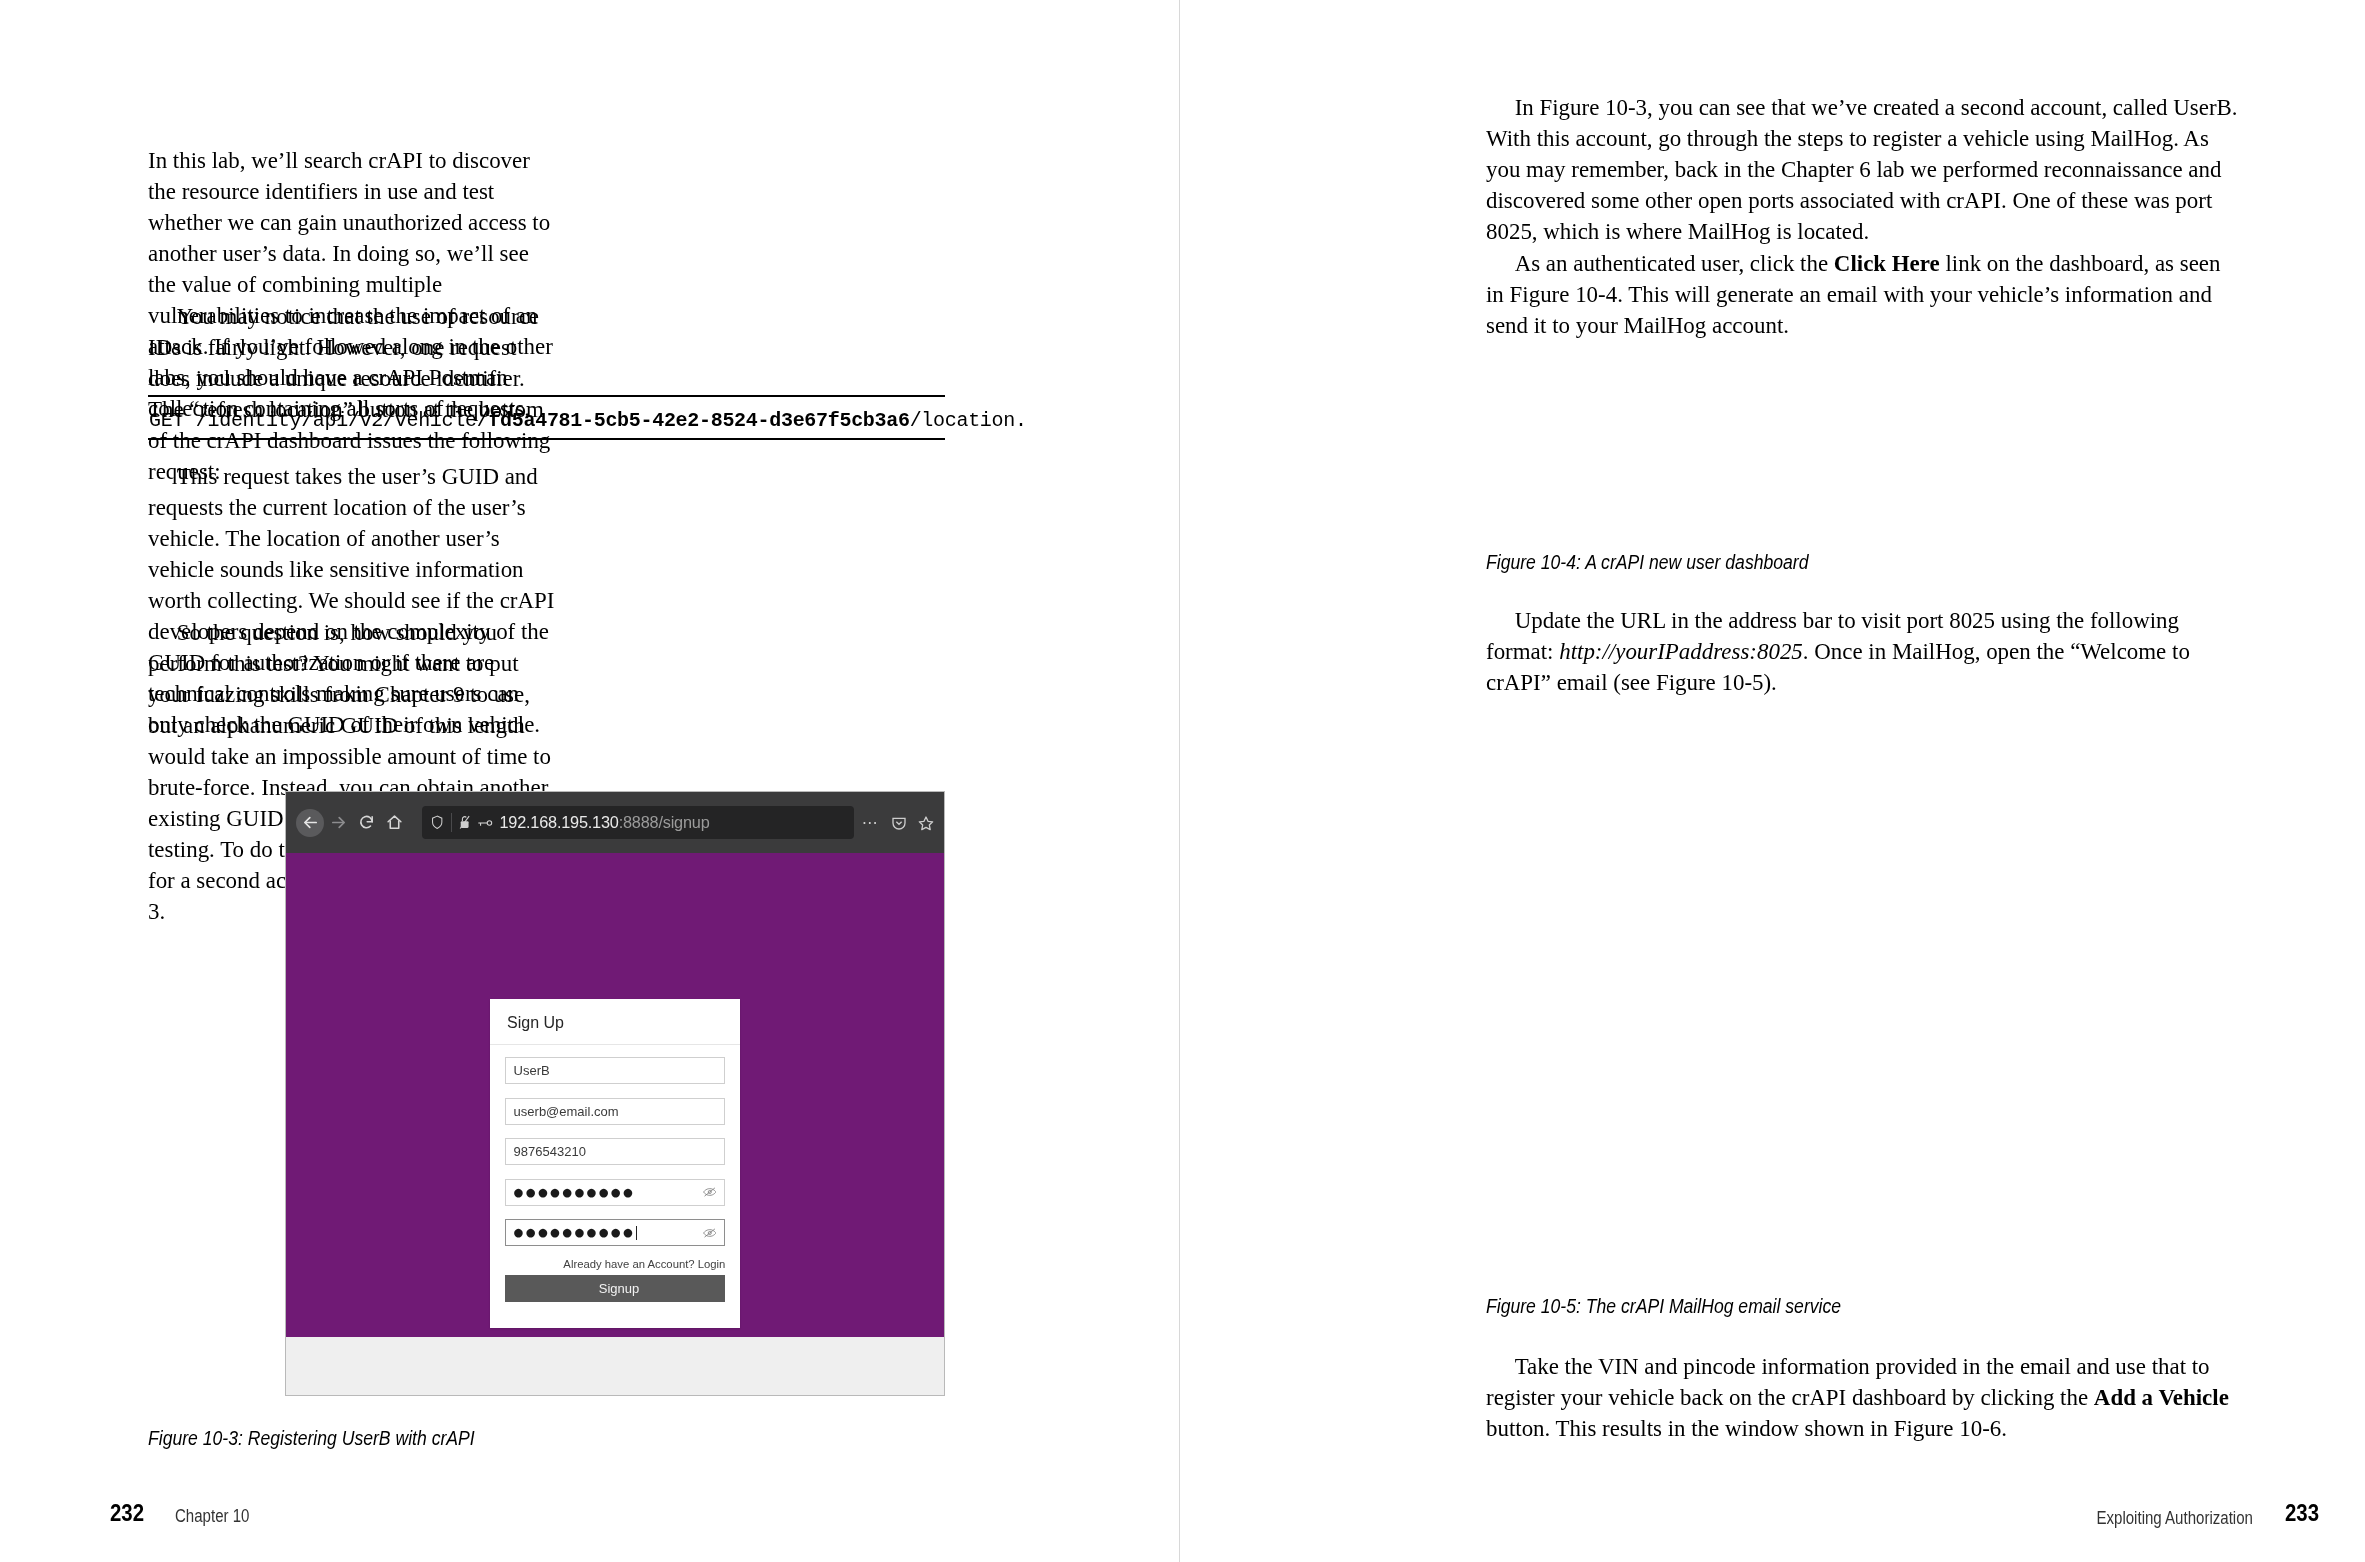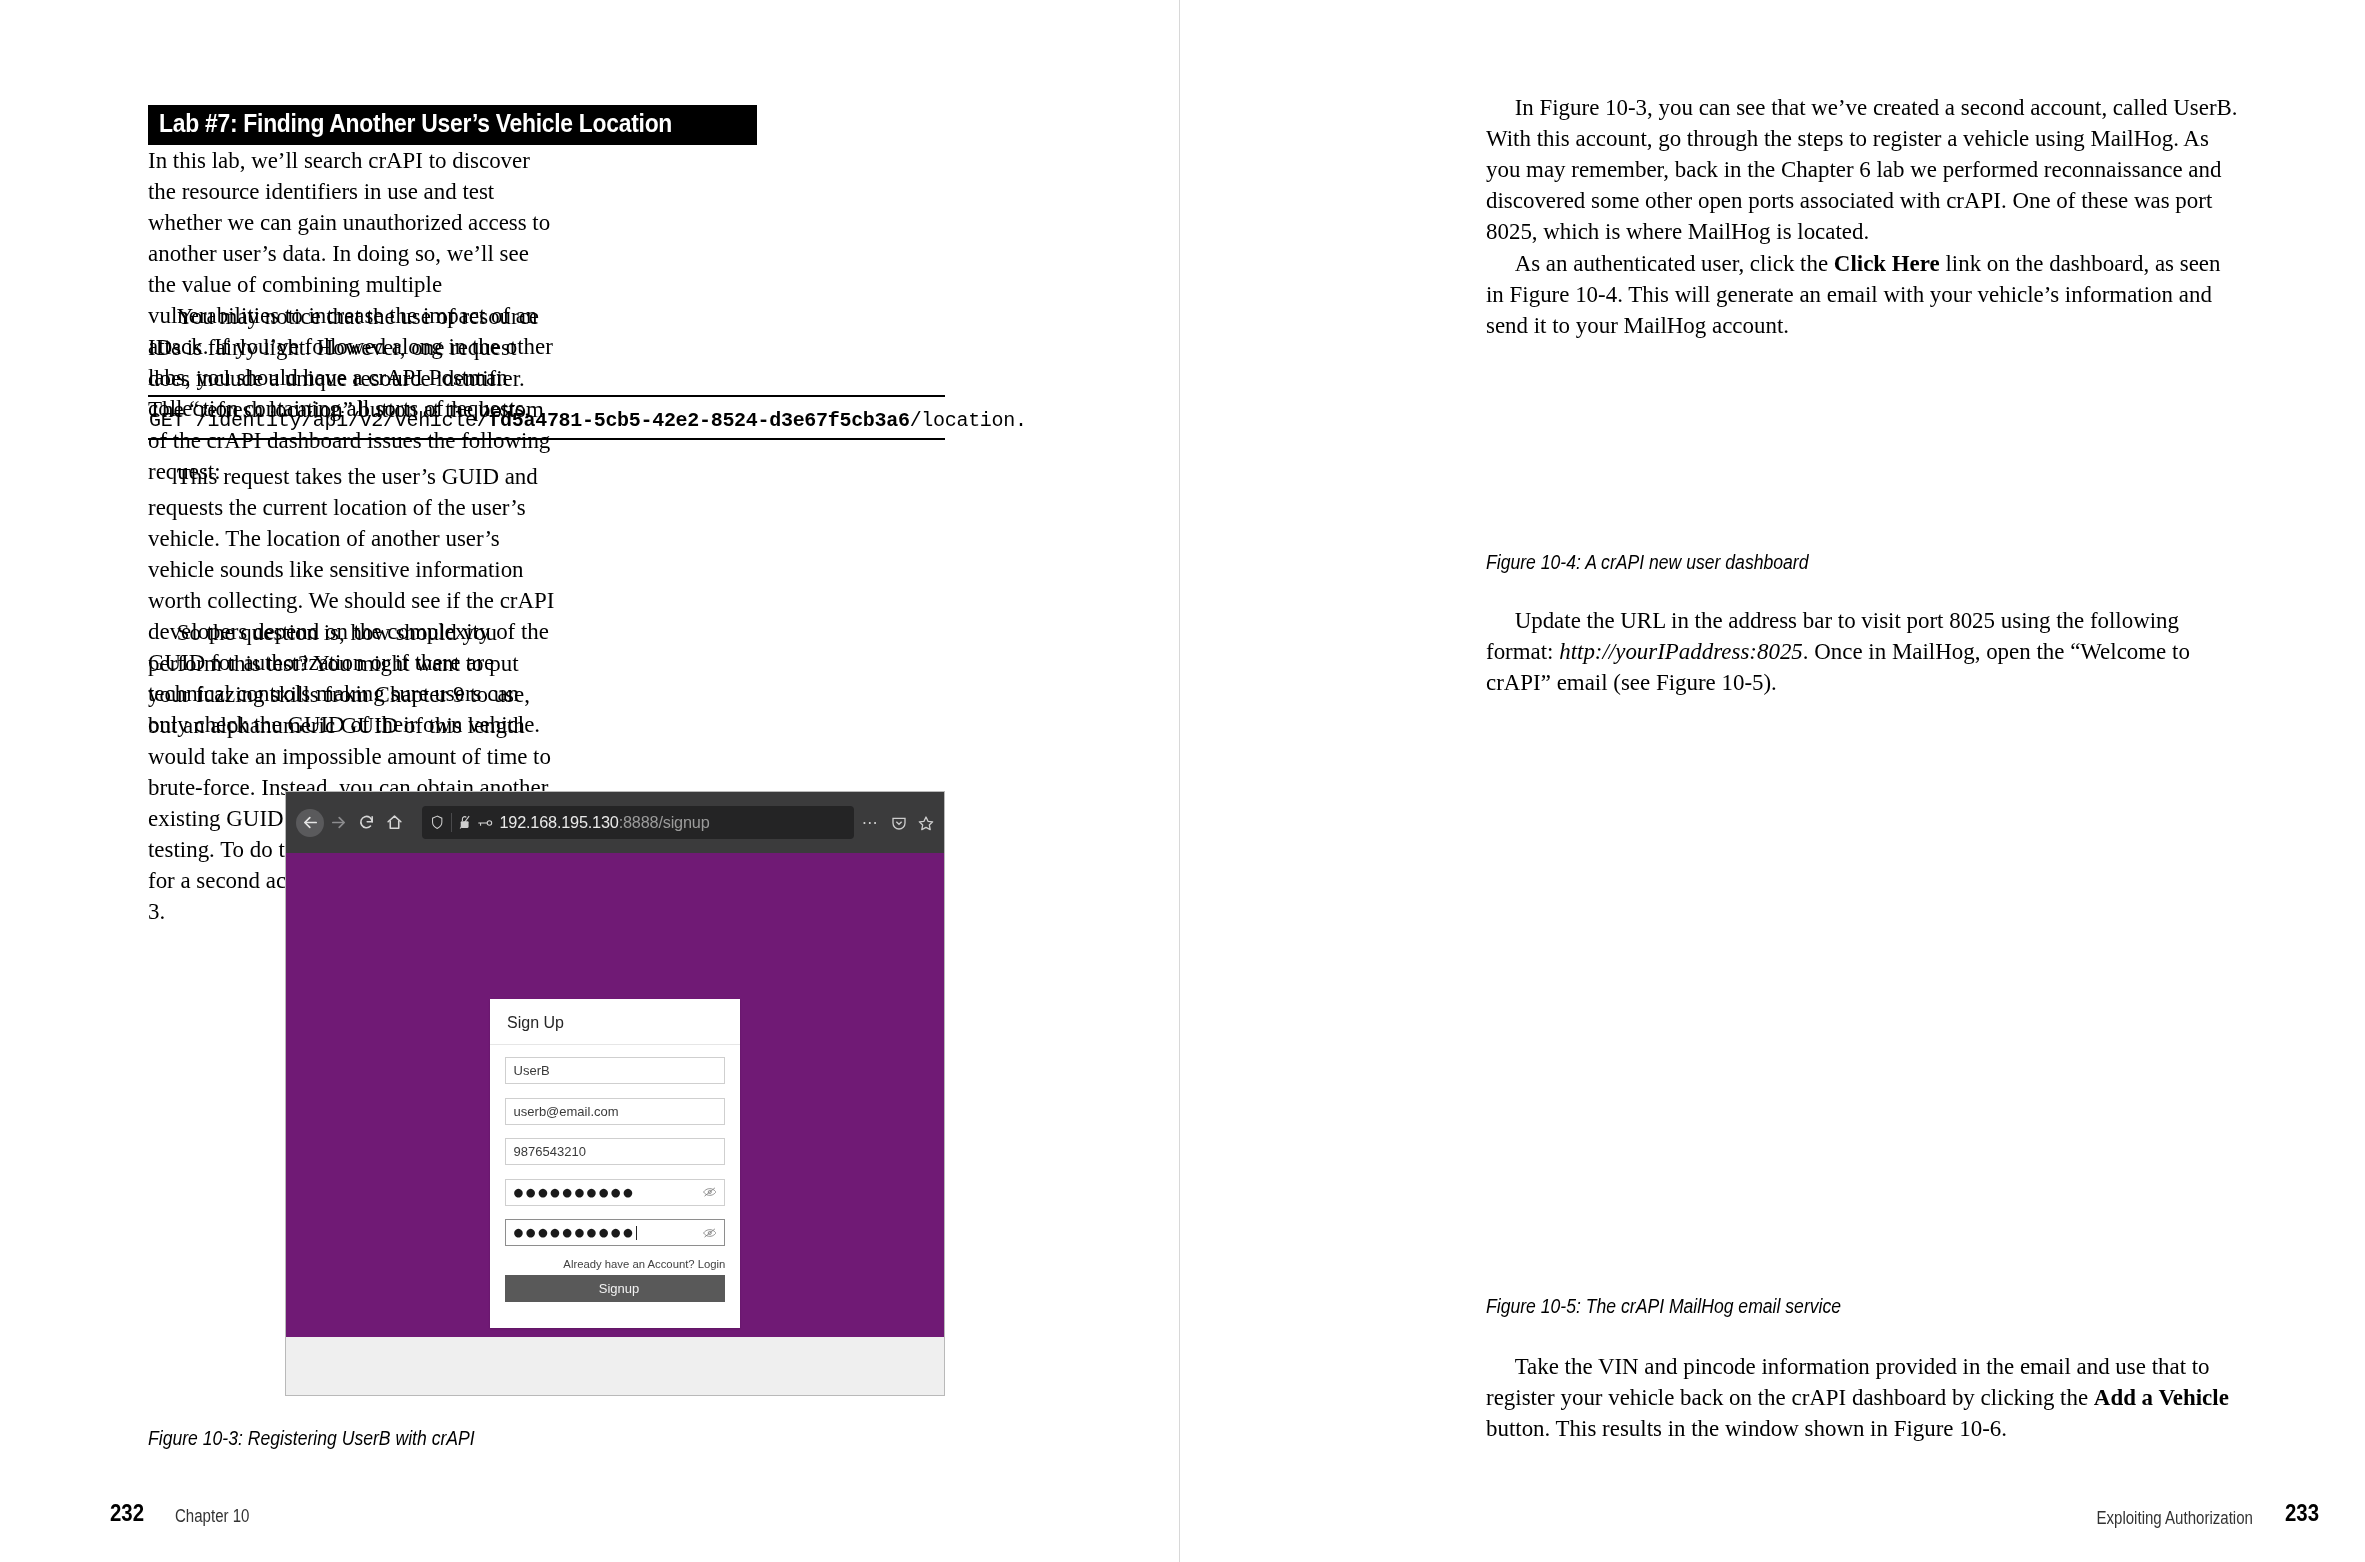--- a/index.html
+++ b/index.html
@@ -221,23 +221,20 @@
 </style>
 </head>
 <body>
 
 <div class="page">
 
   <div class="gutter-rule"></div>
 
   <div class="col col-left">
 
-    <div class="lab-banner">
-      <div class="lab-banner-text">Lab #7: Finding Another User’s Vehicle Location</div>
-    </div>
 
     <div class="bodytext" style="left:148px; top:145px; width:434px;">
       <p>In this lab, we’ll search crAPI to discover the resource identifiers in use and test whether we can gain unauthorized access to another user’s data. In doing so, we’ll see the value of combining multiple vulnerabilities to increase the impact of an attack. If you’ve followed along in the other labs, you should have a crAPI Postman collection containing all sorts of requests.</p>
     </div>
 
     <div class="bodytext" style="left:148px; top:301px; width:434px;">
       <p class="ind">You may notice that the use of resource IDs is fairly light. However, one request does include a unique resource identifier. The “refresh location” button at the bottom of the crAPI dashboard issues the following request:</p>
     </div>
 
     <div class="coderule" style="left:148px; top:395px; width:797px;"></div>

